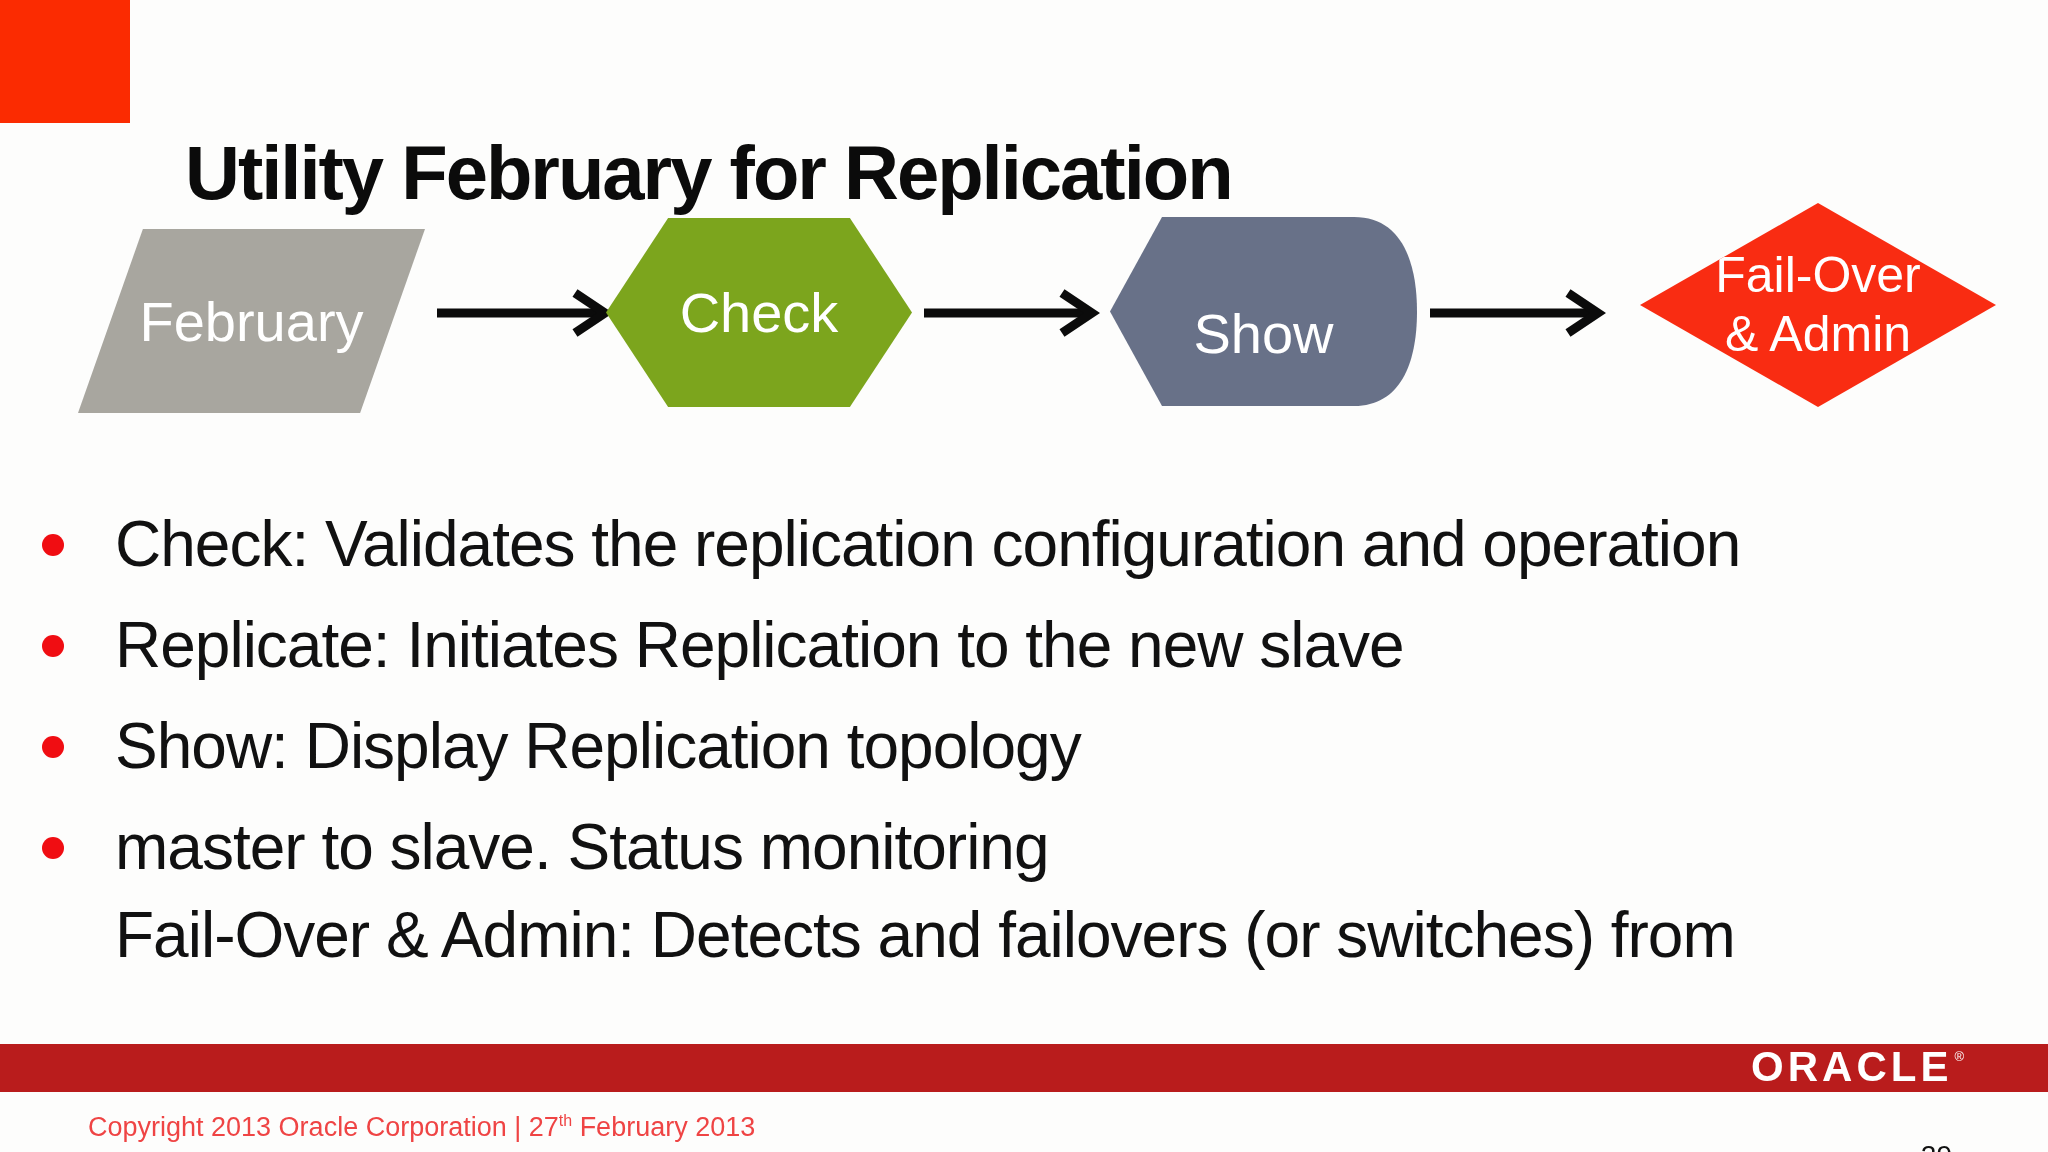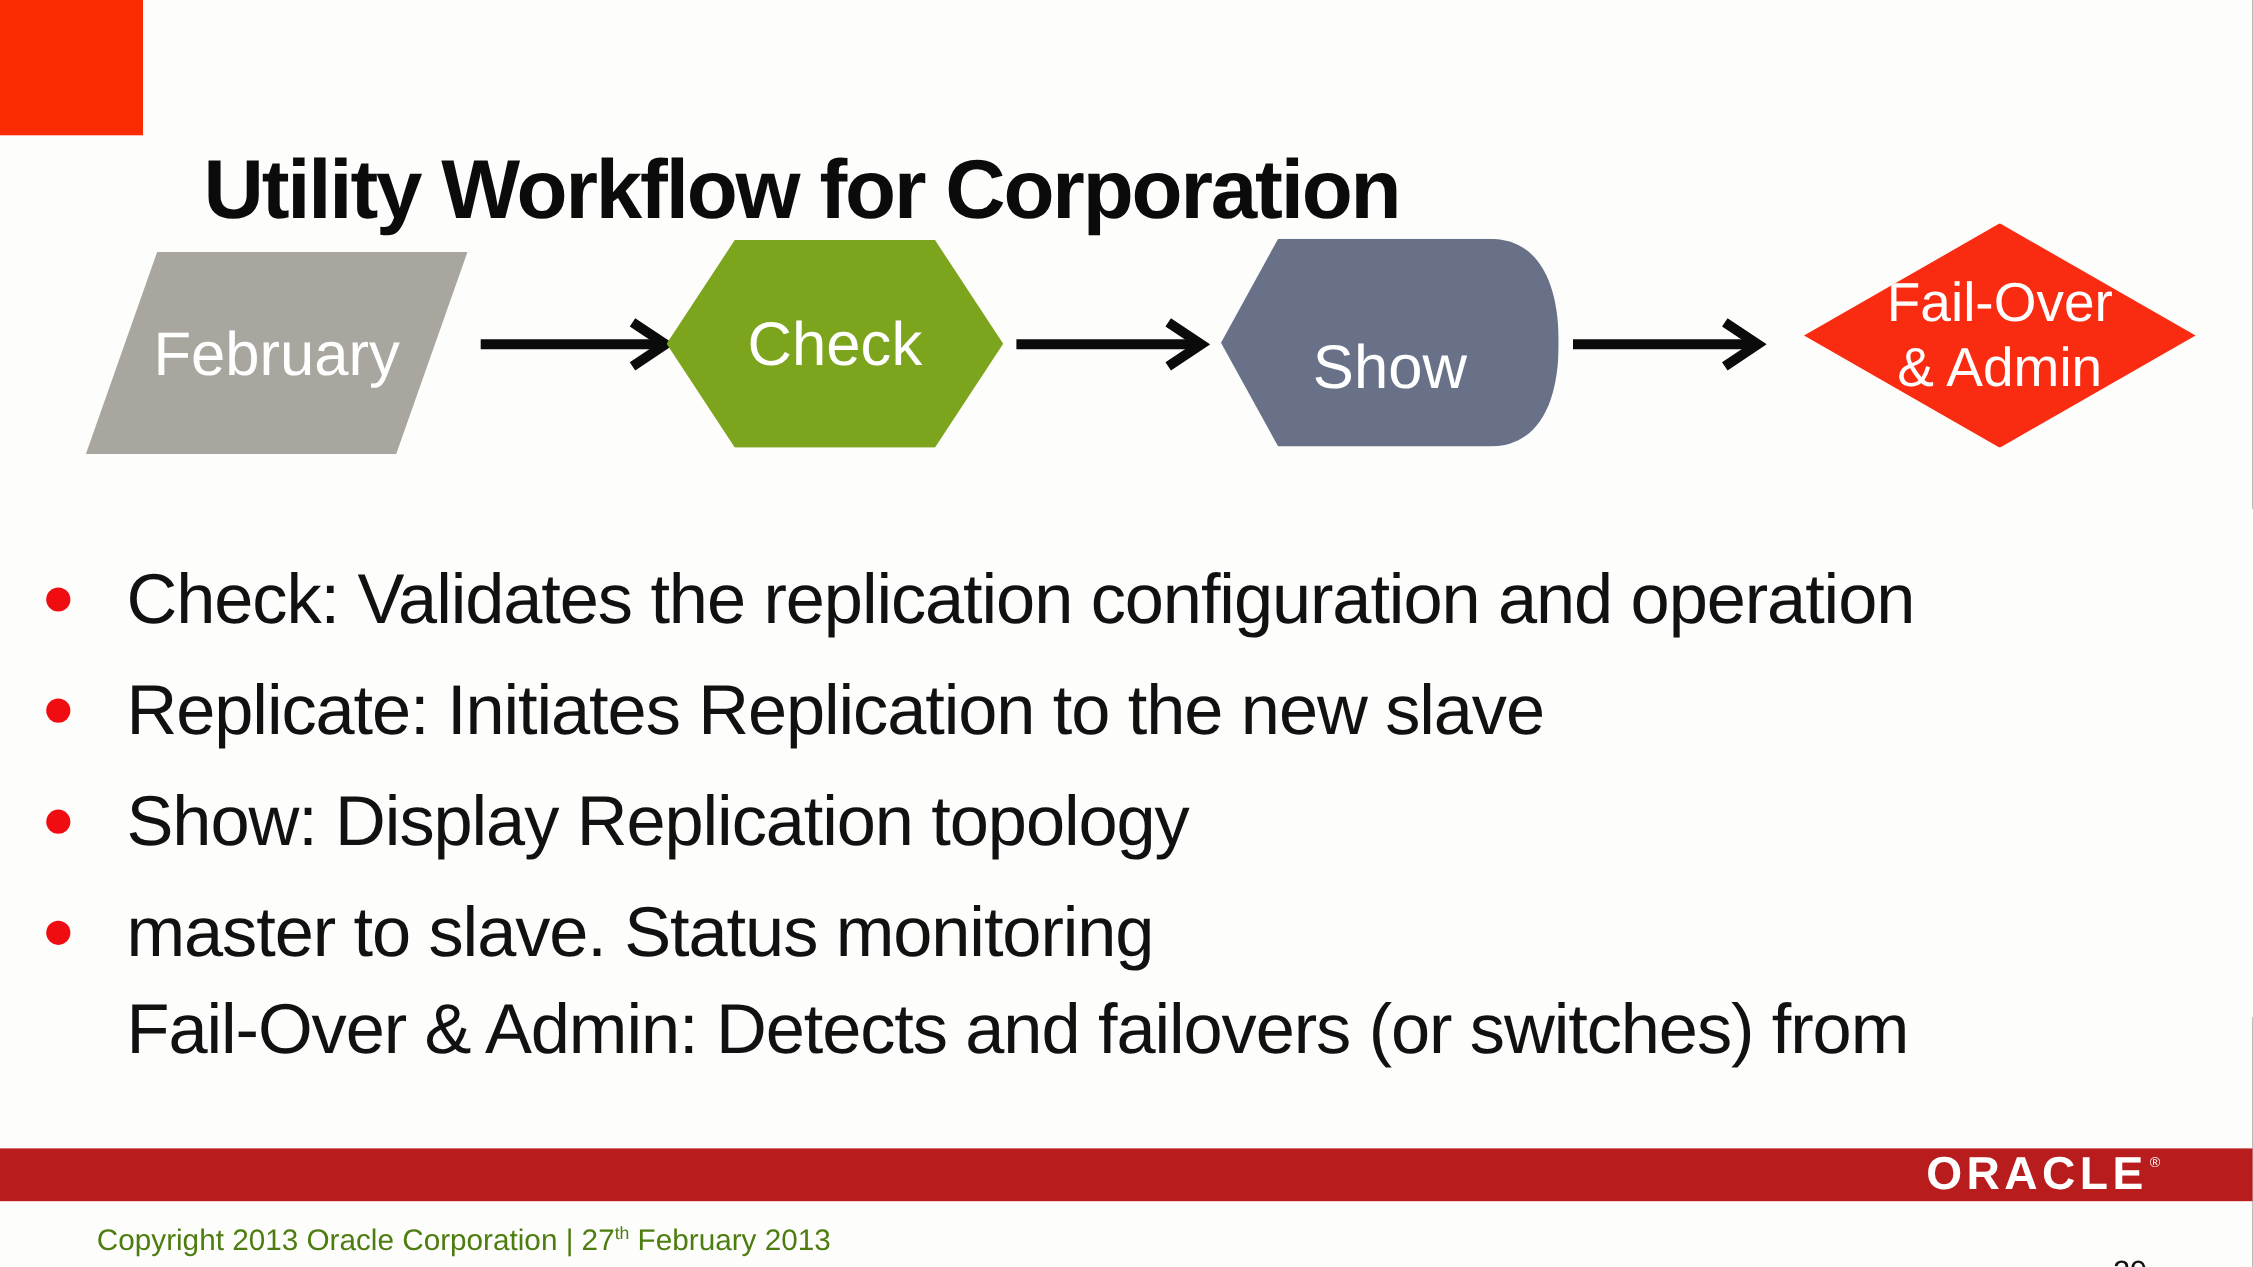--- a/index.html
+++ b/index.html
@@ -78,36 +78,36 @@
     position:absolute;right:84px;top:0;height:45px;
     display:flex;align-items:center;
     color:#ffffff;font-size:42px;font-weight:bold;letter-spacing:4px;
   }
   .registered-mark{
     font-size:13px;font-weight:normal;align-self:flex-start;
     margin-top:5px;margin-left:2px;letter-spacing:0;
   }
   .footer-copyright{
     position:absolute;left:88px;top:1112px;
-    font-size:27px;color:#4d7c0f;white-space:nowrap;
+    font-size:27px;color:#ef4444;white-space:nowrap;
   }
   .footer-copyright sup{font-size:16px;}
   .page-number{
     position:absolute;right:96px;top:1112px;
     font-size:28px;color:#111111;margin-top:28px;
   }
 </style>
 </head>
 <body>
 
 <div class="slide">
 
   <div class="corner-square"></div>
 
-  <h1 class="slide-title">Utility Workflow for Corporation</h1>
+  <h1 class="slide-title">Utility February for Replication</h1>
 
   <div>
 
     <div class="shape parallelogram">
       <span class="shape-label">February</span>
     </div>
 
     <div class="arrow arrow-1">
       <svg width="180" height="56" viewBox="0 0 180 56">
         <line x1="4" y1="28" x2="168" y2="28" stroke="#0b0b0b" stroke-width="9"></line>

